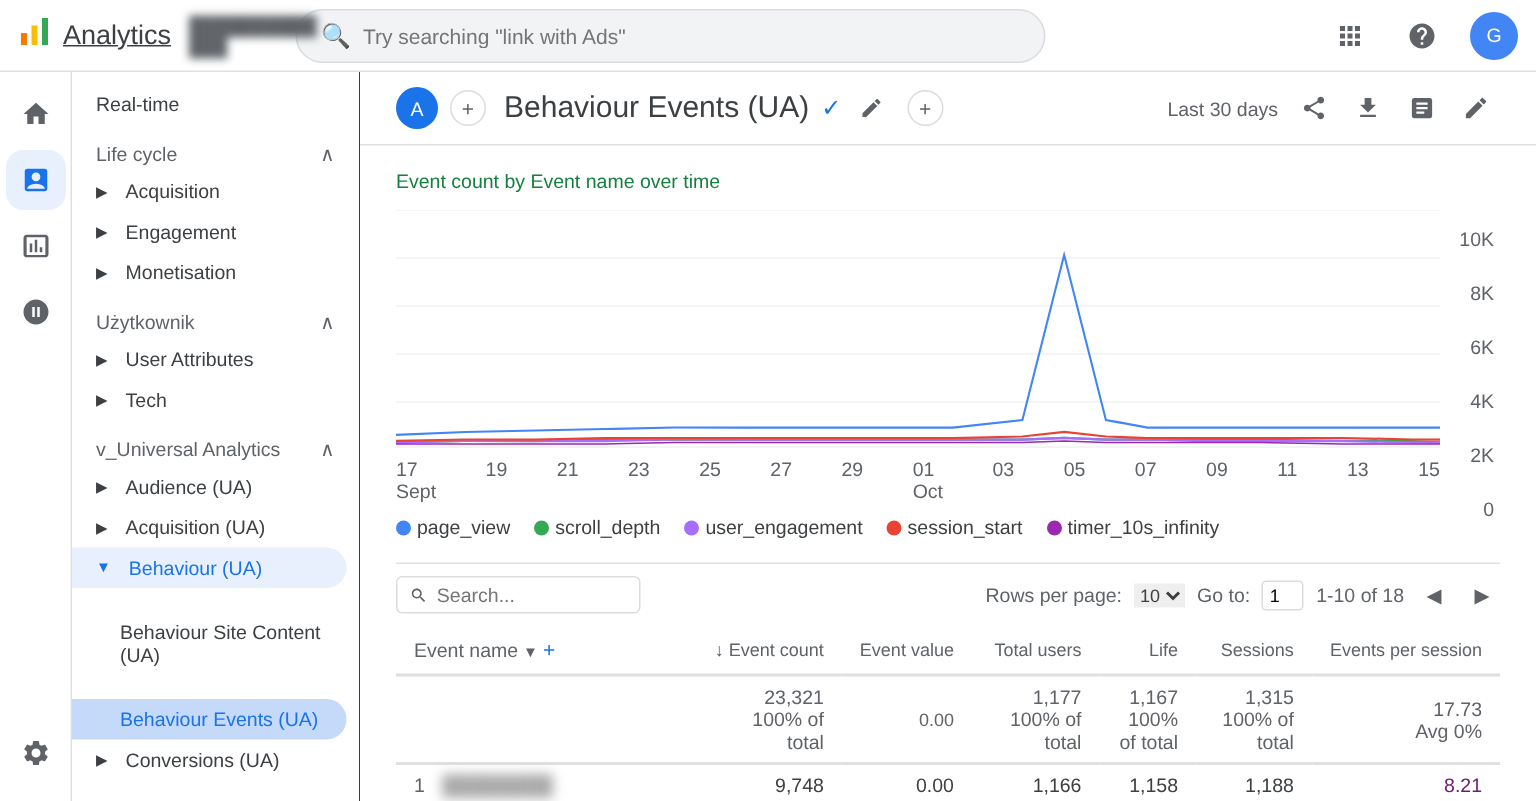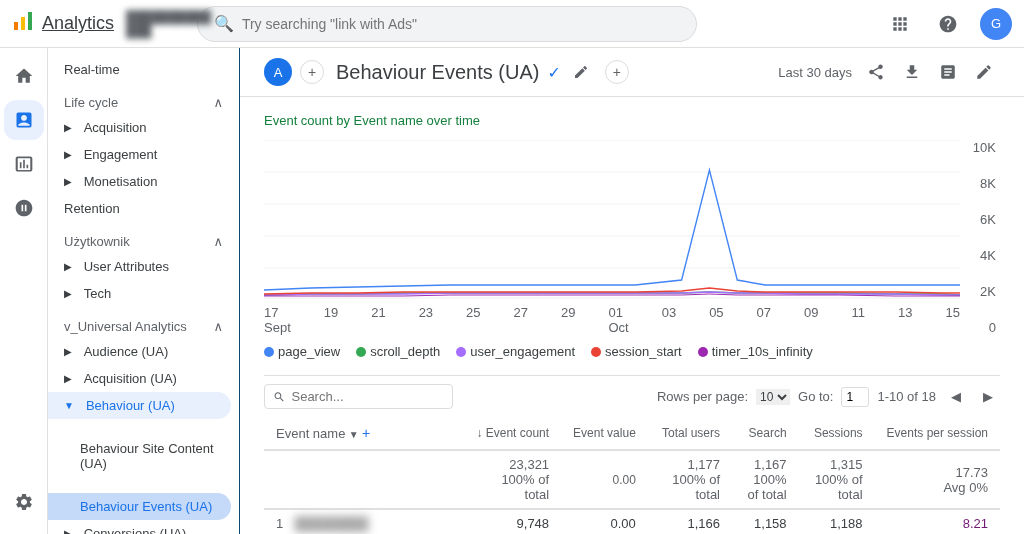--- a/index.html
+++ b/index.html
@@ -107,21 +107,21 @@
     .legend-dot { width: 10px; height: 10px; border-radius: 50%; }
 
     
     #table-section { padding: 0 24px 16px; }
     .table-toolbar {
       display: flex; align-items: center; justify-content: space-between;
       padding: 8px 0; border-top: 1px solid #e0e0e0;
     }
     .search-input-wrap {
       display: flex; align-items: center; border: 1px solid #dadce0;
-      border-radius: 4px; padding: 4px 8px; gap: 6px; background: #fff; width: 189px;
+      border-radius: 4px; padding: 4px 8px; gap: 6px; background: #fff; width: 163px;
     }
     .search-input-wrap input { border: none; outline: none; font-size: 13px; width: 100%; }
     .rows-per-page { display: flex; align-items: center; gap: 8px; font-size: 12px; color: #5f6368; }
     .rows-select { border: none; outline: none; font-size: 12px; color: #3c4043; cursor: pointer; }
     .page-nav { width: 24px; height: 24px; display: flex; align-items: center; justify-content: center; cursor: pointer; color: #5f6368; border-radius: 50%; }
 
     
     .data-table { width: 100%; border-collapse: collapse; }
     .data-table th {
       text-align: left; padding: 8px 12px; font-size: 12px; color: #5f6368;
@@ -220,23 +220,20 @@
       <span class="arrow">▶</span>
       <span>Acquisition</span>
     </div>
     <div class="sidebar-item">
       <span class="arrow">▶</span>
       <span>Engagement</span>
     </div>
     <div class="sidebar-item">
       <span class="arrow">▶</span>
       <span>Monetisation</span>
-    </div>
-    <div class="sidebar-item">
-      <span>Retention</span>
     </div>
   </div>
 
   <div class="sidebar-section">
     <div class="sidebar-section-header">
       <span>Użytkownik</span>
       <span>∧</span>
     </div>
     <div class="sidebar-item">
       <span class="arrow">▶</span>
@@ -325,21 +322,21 @@
             </svg>
         </div>
       </div>
     </div>
   </div>
 
   <div id="chart-section">
     <div class="chart-title">Event count by Event name over time</div>
     <div class="chart-container">
       
-      <div class="chart-y-labels" style="right:0;top:0;width:36px;gap:21px;">
+      <div class="chart-y-labels" style="right:0;top:12px;width:36px;gap:21px;">
         <span>10K</span>
         <span>8K</span>
         <span>6K</span>
         <span>4K</span>
         <span>2K</span>
         <span>0</span>
       </div>
       
       <svg class="chart-svg" viewBox="0 0 750 160" preserveAspectRatio="none" style="width:calc(100% - 40px);">
 
@@ -432,21 +429,21 @@
       <thead>
         <tr>
           <th style="width:200px;">
             <span>Event name</span>
             <span class="sort-icon"> ▼</span>
             <span class="add-col-btn"> +</span>
           </th>
           <th class="right">↓ Event count</th>
           <th class="right">Event value</th>
           <th class="right">Total users</th>
-          <th class="right">Search</th>
+          <th class="right">Life</th>
           <th class="right">Sessions</th>
           <th class="right">Events per session</th>
         </tr>
       </thead>
       <tbody>
 
         <tr class="total-row">
           <td></td>
           <td class="right">
             <div>23,321</div>

